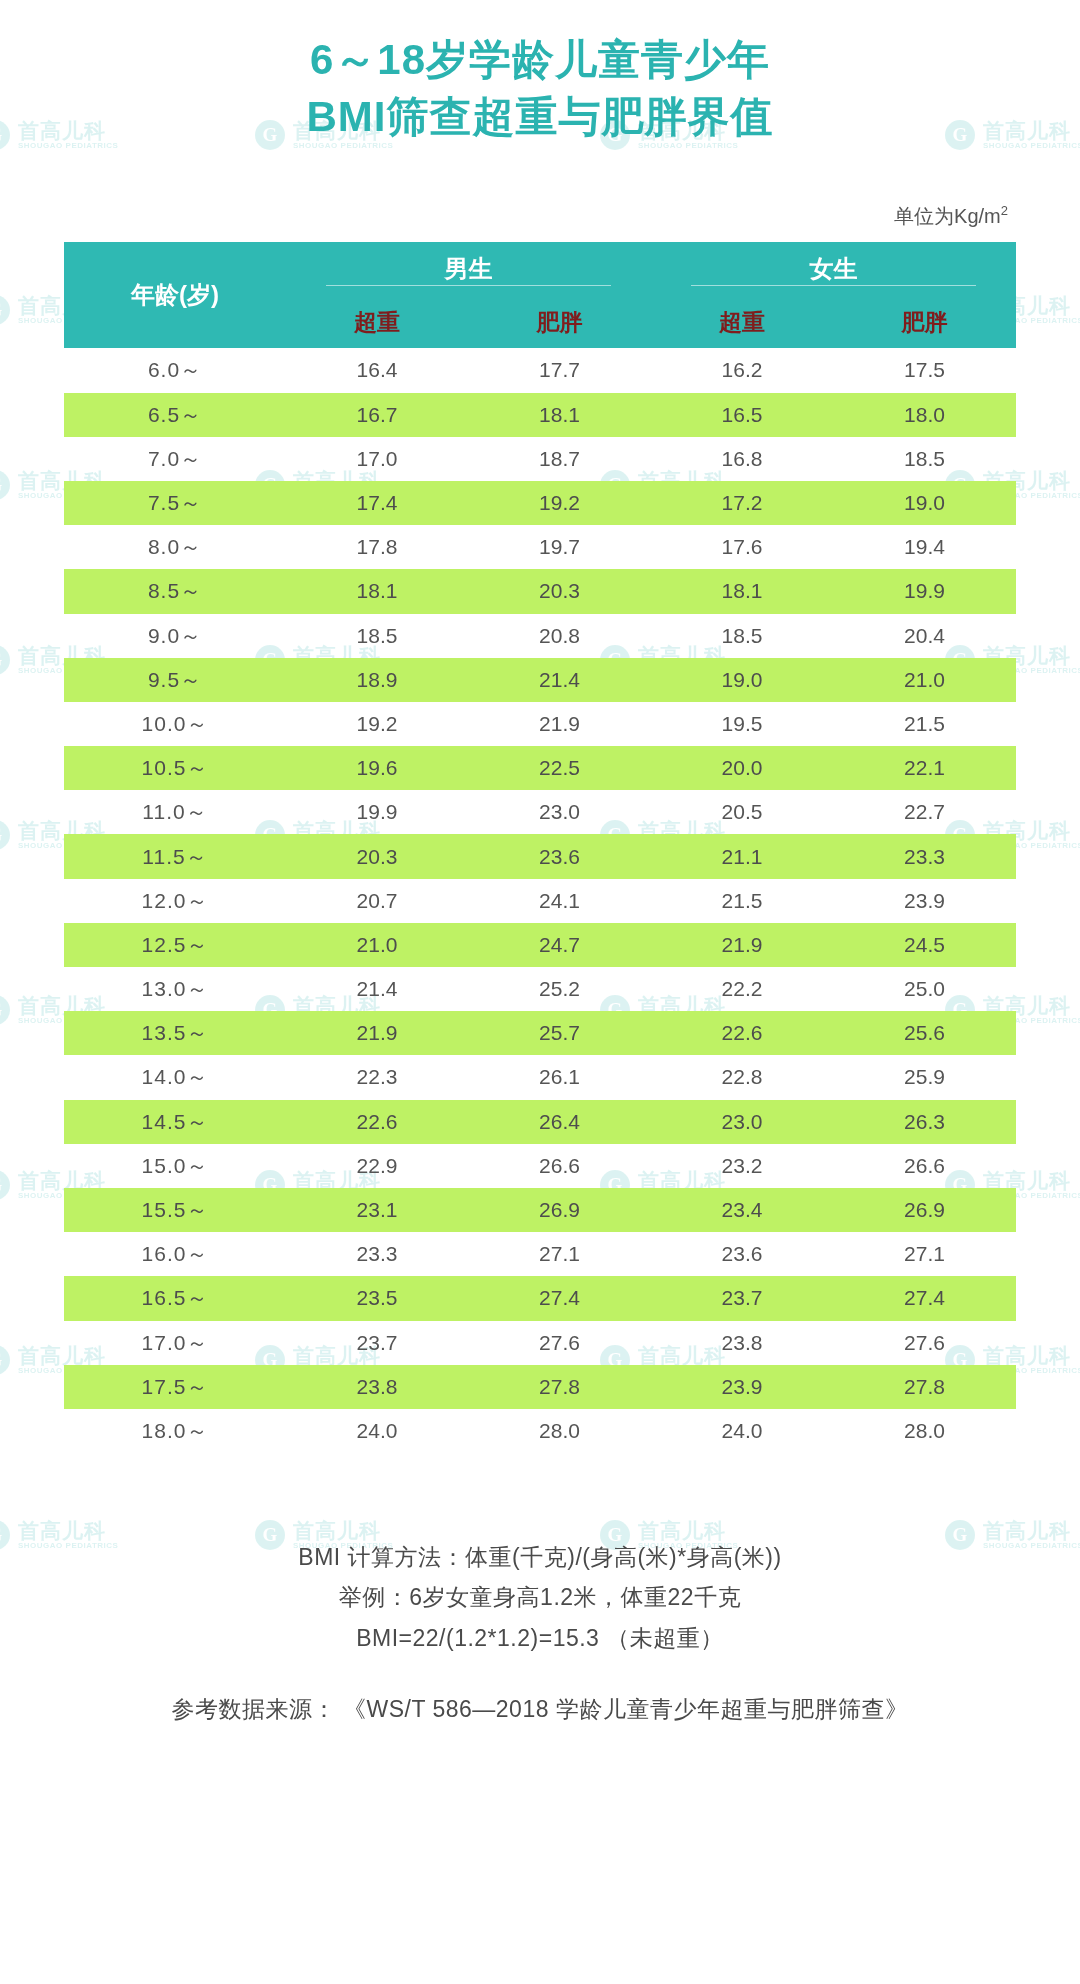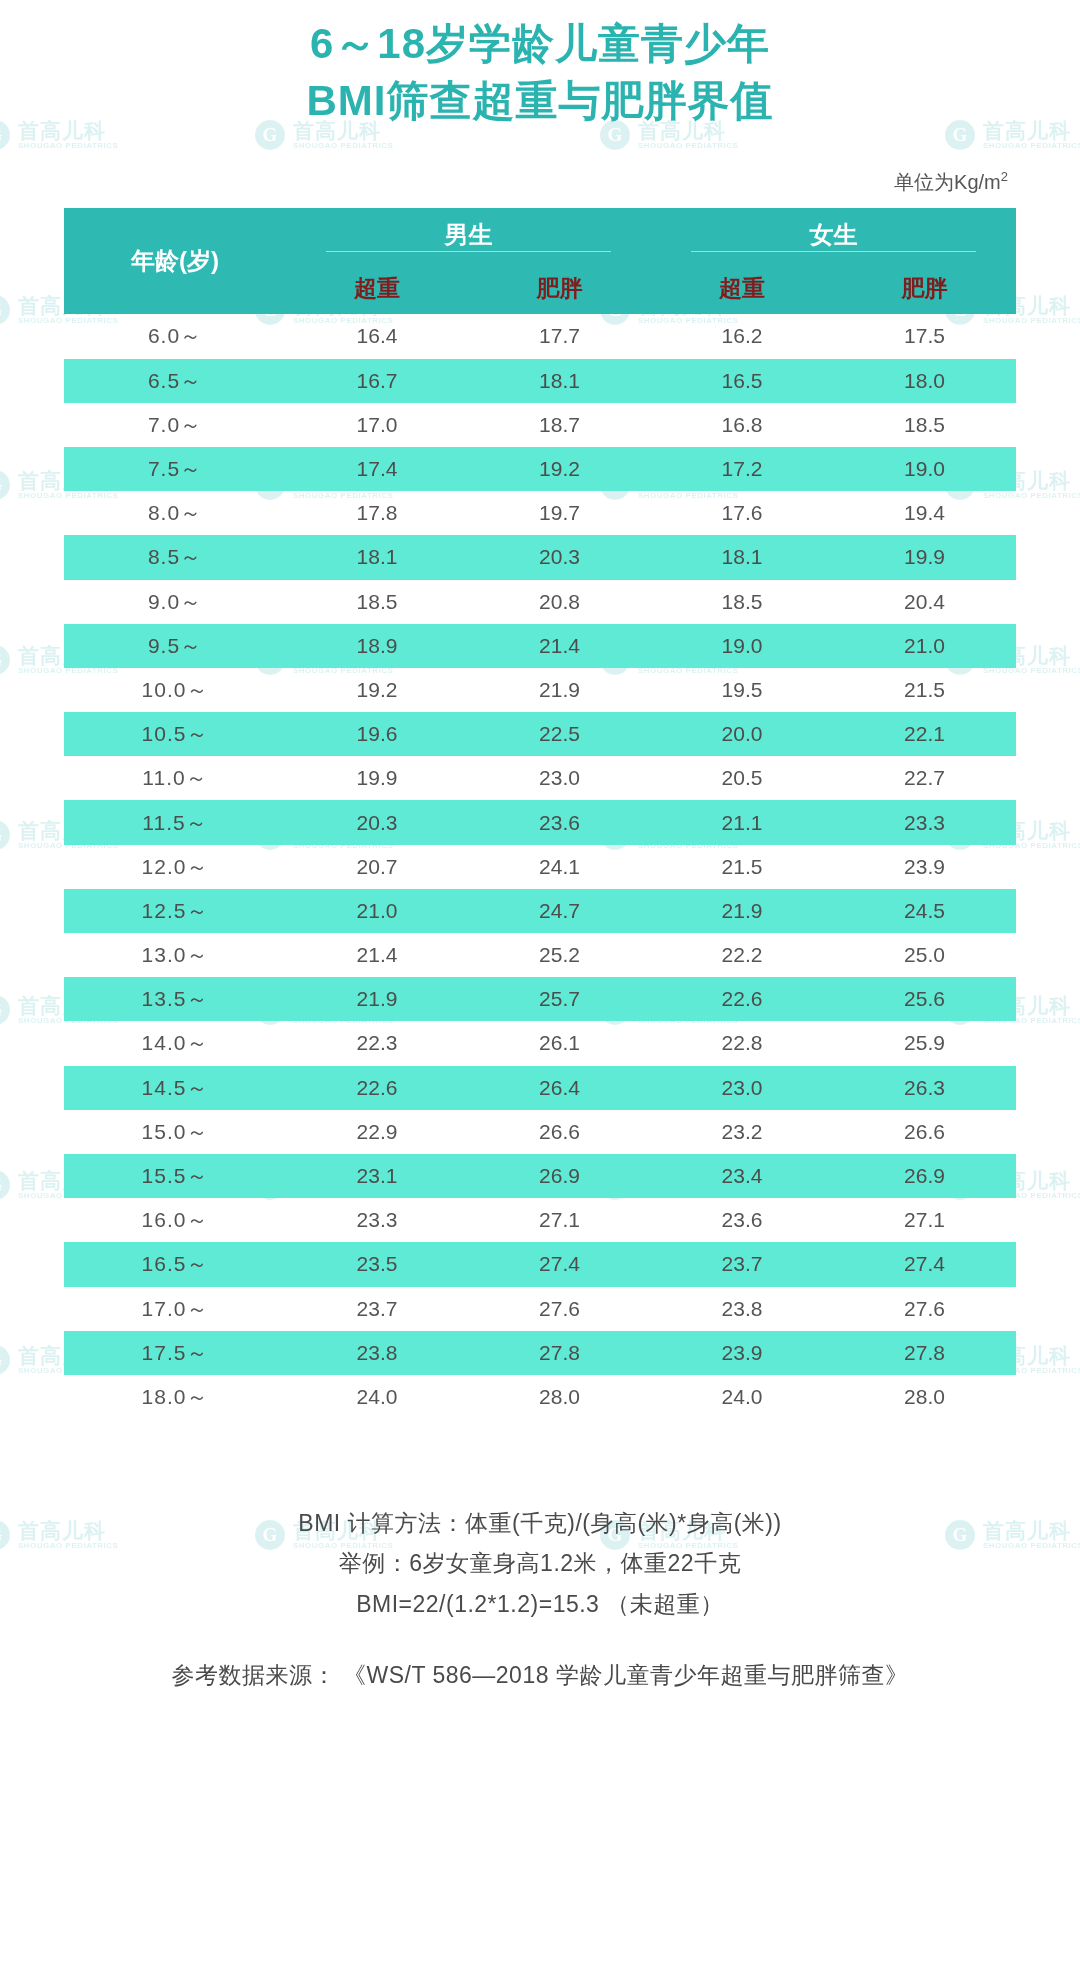--- a/index.html
+++ b/index.html
@@ -65,41 +65,41 @@
     font-size: 8px;
     color: #2bb3b0;
     letter-spacing: 0.5px;
     font-weight: bold;
   }
 
   
   .title-block {
     position: relative;
     z-index: 5;
-    padding-top: 16px;
+    padding-top: 32px;
     text-align: center;
   }
   .title-line {
     font-size: 42px;
     font-weight: bold;
     color: #2bb3b0;
     line-height: 1.35;
     letter-spacing: 1px;
     font-family: "Liberation Sans", sans-serif;
   }
 
   
   .unit-row {
     position: relative;
     z-index: 5;
     width: 1080px;
     box-sizing: border-box;
     padding-right: 72px;
     text-align: right;
-    margin-top: 40px;
+    margin-top: 58px;
     font-size: 20px;
     color: #555;
   }
   .unit-row sup {
     font-size: 13px;
   }
 
   
   .table-wrap {
     position: relative;
@@ -145,21 +145,21 @@
     background: rgba(255,255,255,0.55);
     margin: 0 auto;
   }
   tbody td {
     height: 44.2px;
     font-size: 21px;
     color: #555555;
     padding: 0;
   }
   tbody tr.alt td {
-    background: #5eead4;
+    background: #bef264;
     color: #4d4d4d;
   }
   tbody tr td:first-child {
     letter-spacing: 1px;
   }
 
   
   .notes {
     position: relative;
     z-index: 5;

